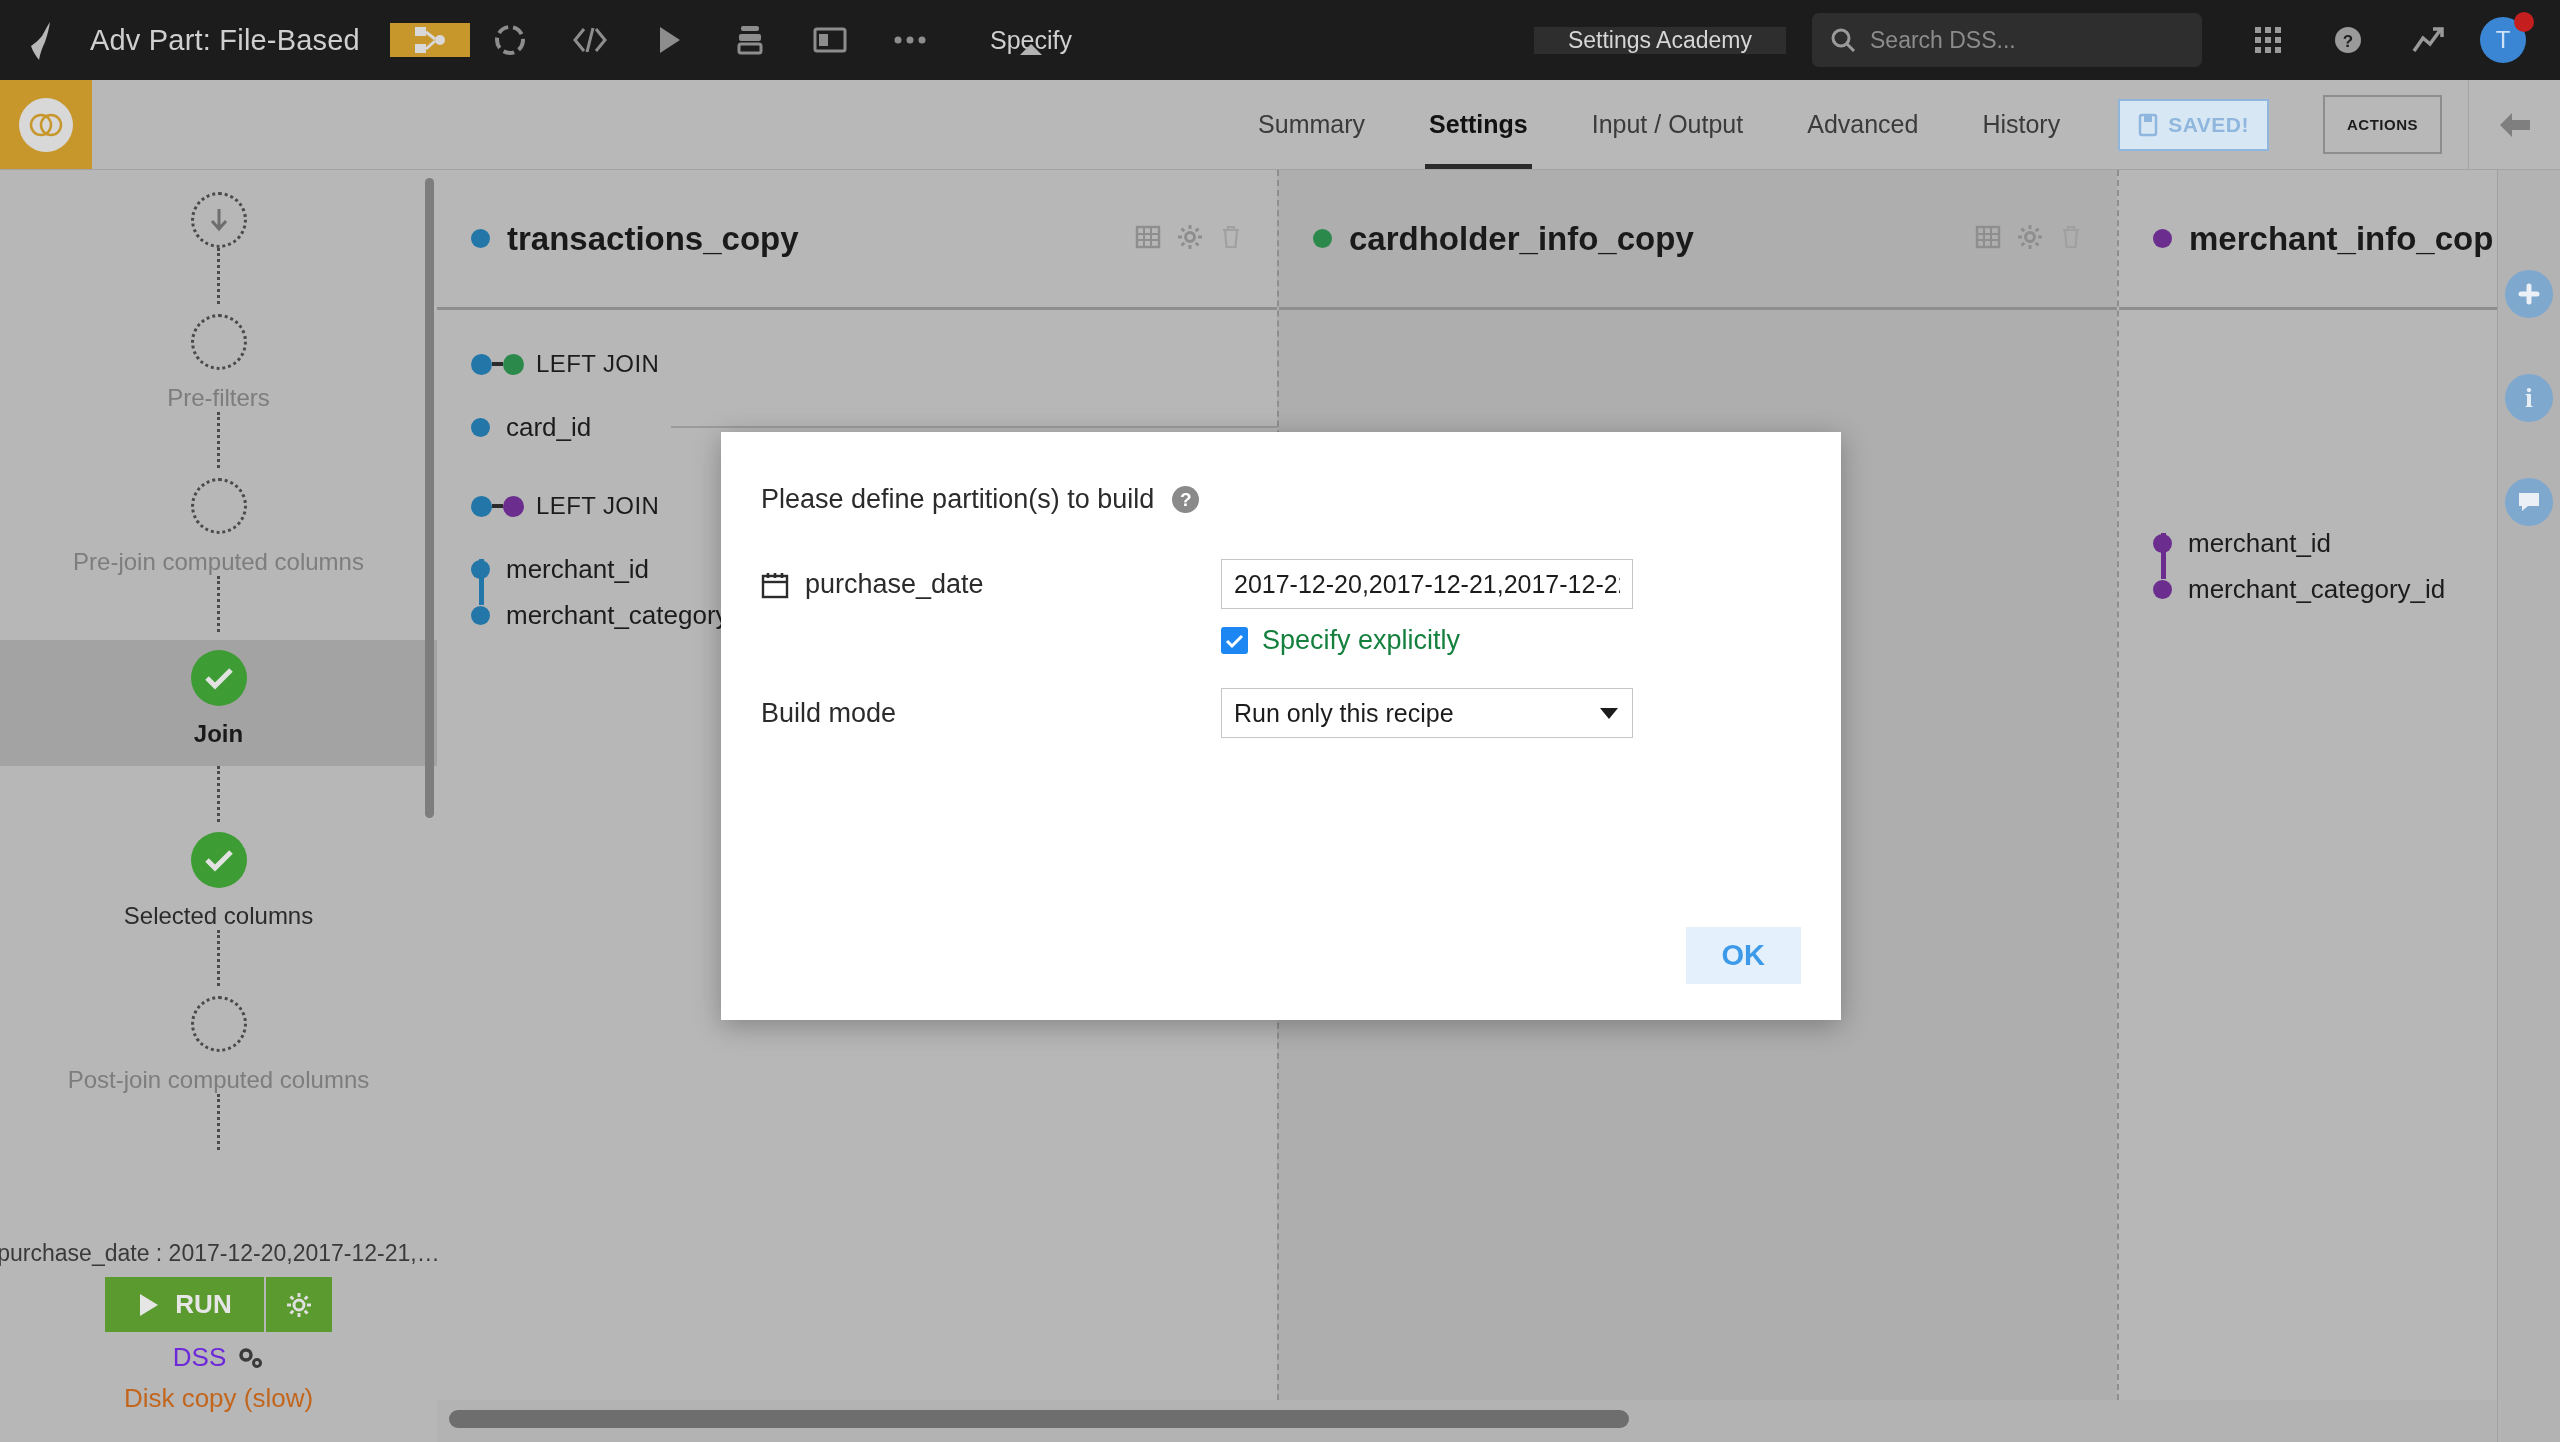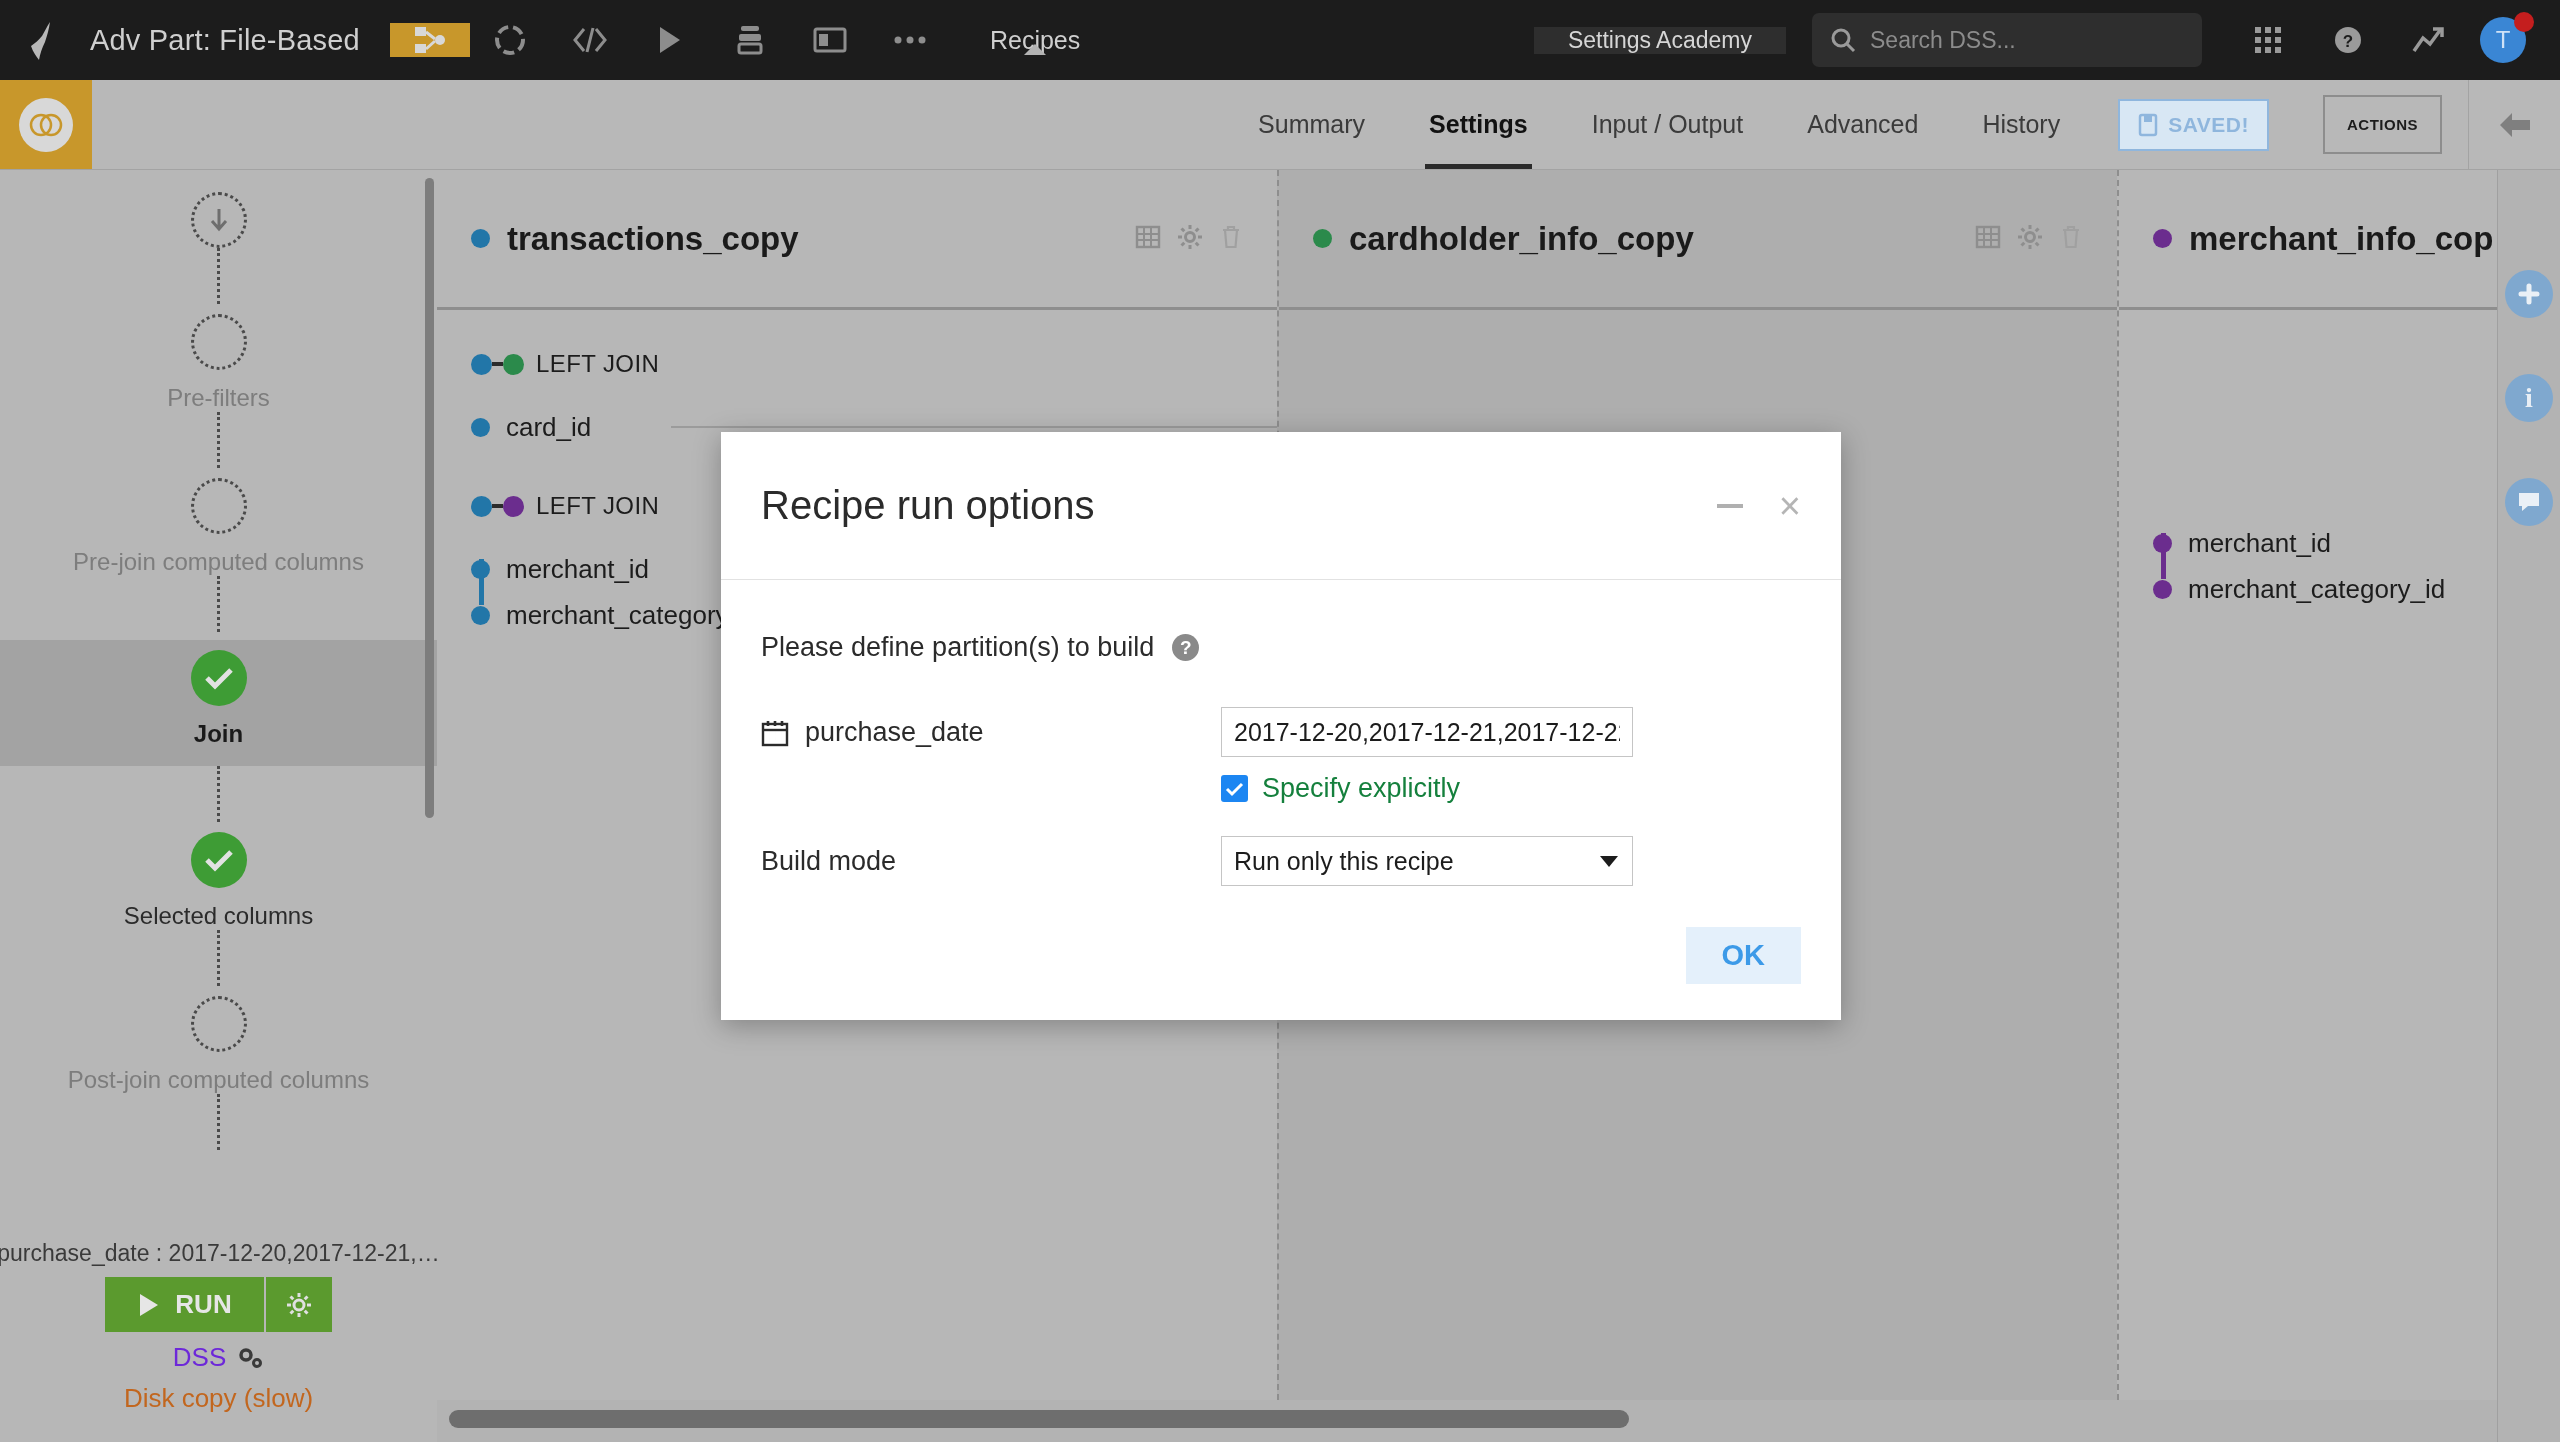--- a/index.html
+++ b/index.html
@@ -351,21 +351,21 @@
     </div>
     <div class="nav-icon">
       <svg width="34" height="10" viewBox="0 0 34 10">
           <circle cx="5" cy="5" r="3.5"></circle>
           <circle cx="17" cy="5" r="3.5"></circle>
           <circle cx="29" cy="5" r="3.5"></circle>
         </svg>
     </div>
   </div>
   <div class="nav-section-label">
-    <span>Recipes</span>
+    <span>Specify</span>
     <span class="caret"></span>
   </div>
   <div class="nav-spacer"></div>
   <div class="academy">Settings Academy</div>
   <div class="searchwrap">
     <div class="searchbox">
       <svg width="26" height="26" viewBox="0 0 26 26">
           <circle cx="11" cy="11" r="8" fill="none" stroke="#9a9a9a" stroke-width="3"></circle>
           <path d="M17 17 L24 24" stroke="#9a9a9a" stroke-width="3"></path>
         </svg>
@@ -643,27 +643,20 @@
   </div>
   <div class="rail-btn">
     <svg width="26" height="26" viewBox="0 0 26 26">
         <path d="M3 4 H23 V17 H12 L6 22 V17 H3 Z" fill="#eaf0f6"></path>
       </svg>
   </div>
 </div>
 
 <div class="overlay"></div>
 <div class="modal">
-  <div class="modal-head">
-    <div class="modal-title">Recipe run options</div>
-    <div class="modal-ctrls">
-      <span class="m-min"></span>
-      <span class="m-close">×</span>
-    </div>
-  </div>
   <div class="modal-body">
     <div class="hint-row">
       <span class="hint-text">Please define partition(s) to build</span>
       <span class="qmark">?</span>
     </div>
 
     <div class="field-row">
       <div class="field-label">
         <svg width="28" height="28" viewBox="0 0 28 28">
           <rect x="2" y="5" width="24" height="21" fill="none" stroke="#2b2b2b" stroke-width="2.4"></rect>

